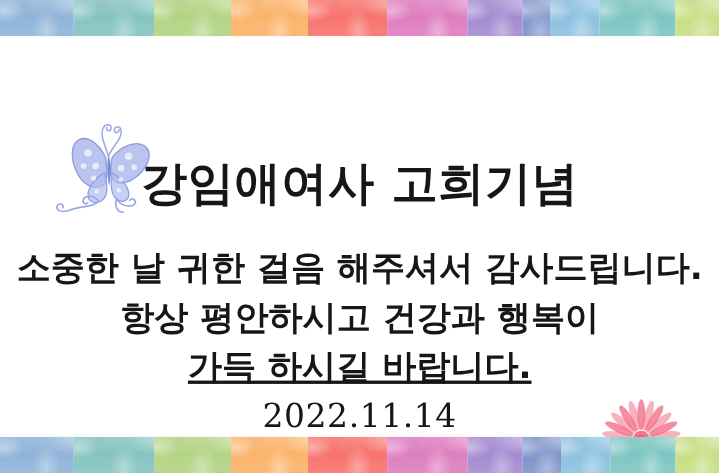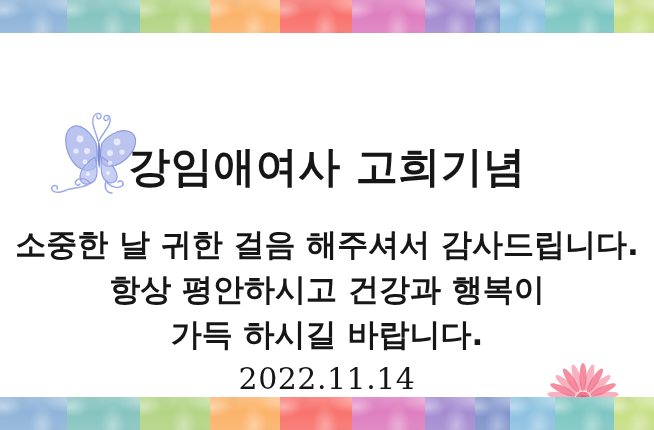--- a/index.html
+++ b/index.html
@@ -78,21 +78,21 @@
     position: absolute;
     left: 0; right: 0;
     font-size: 31px;
     font-weight: 600;
     color: #161616;
     line-height: 1;
     white-space: nowrap;
   }
   .msg-1 { top: 176px; }
   .msg-2 { top: 221px; }
-  .msg-3 { top: 266px; }
+  .msg-3 { top: 266px; text-decoration: underline; }
   .date {
     position: absolute;
     left: 0; right: 0;
     top: 311px;
     font-family: "DejaVu Serif", "Liberation Serif", serif;
     font-size: 30px;
     font-weight: 400;
     color: #161616;
     line-height: 1;
     letter-spacing: 0.5px;

